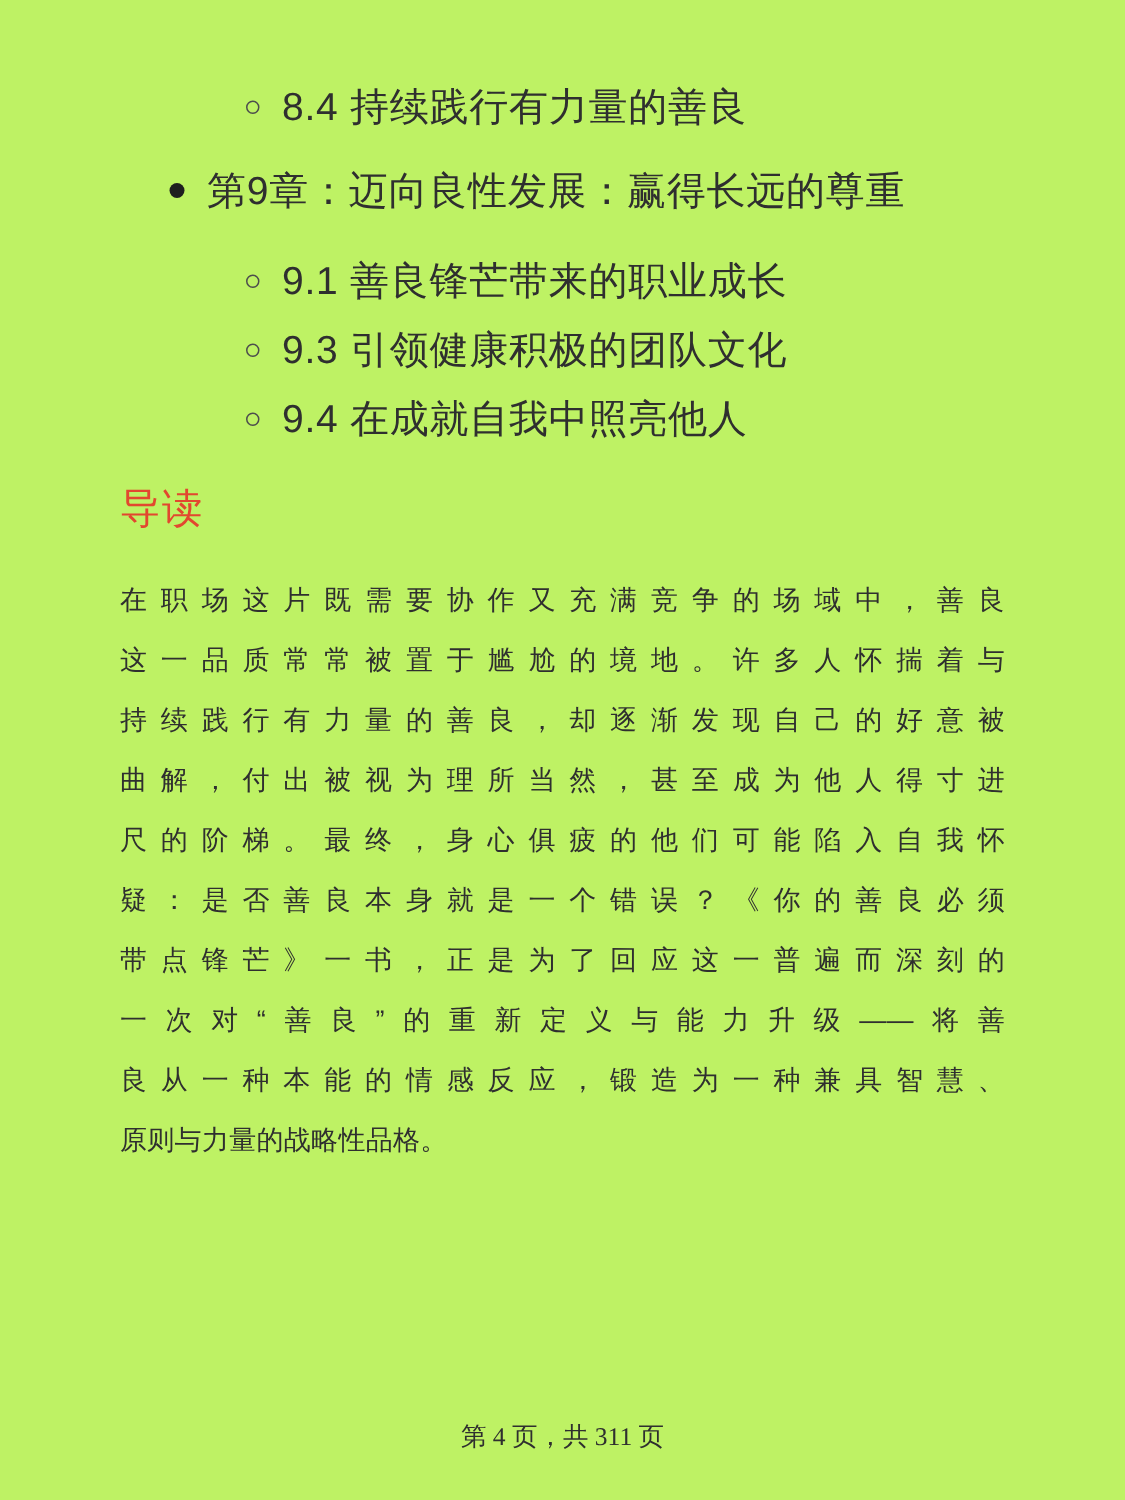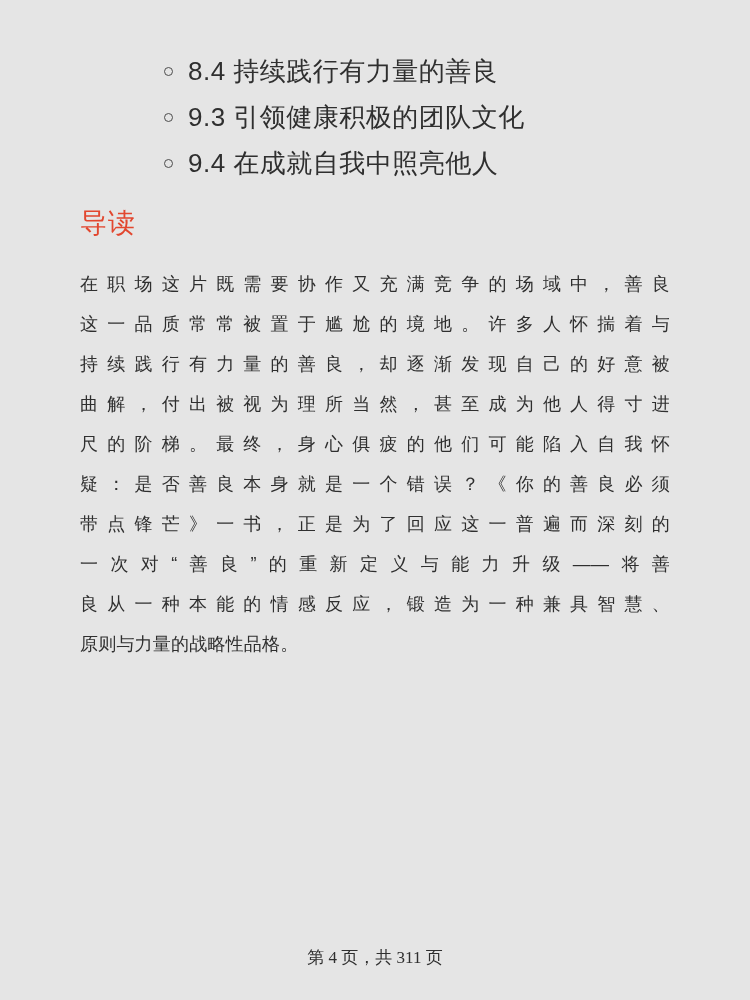--- a/index.html
+++ b/index.html
@@ -11,21 +11,21 @@
     width: 750px;
     height: 1000px;
     font-family: "Liberation Sans", "DejaVu Sans", sans-serif;
   }
   .doc {
     position: relative;
     width: 750px;
     height: 1000px;
     overflow: hidden;
     color: #2f2f2f;
-    background: #e5e5e5;
+    background: #bef264;
   }
   
   ul.toc {
     list-style: none;
     margin: 0;
     padding: 56px 80px 0 80px;
   }
   ul.toc li {
     position: relative;
     font-size: 26px;
@@ -88,20 +88,22 @@
     color: #2f2f2f;
   }
 </style>
 </head>
 <body>
 
 <div class="doc">
 
   <ul class="toc">
       <li class="l2"><span class="bullet"></span><span>8.4 持续践行有力量的善良</span></li>
+      <li class="l1"><span class="bullet"></span><span>第9章：迈向良性发展：赢得长远的尊重</span></li>
+      <li class="l2"><span class="bullet"></span><span>9.1 善良锋芒带来的职业成长</span></li>
       <li class="l2"><span class="bullet"></span><span>9.3 引领健康积极的团队文化</span></li>
       <li class="l2"><span class="bullet"></span><span>9.4 在成就自我中照亮他人</span></li>
     </ul>
 
   <h2 class="intro-heading" style="color: rgb(226, 71, 47);">导读</h2>
 
   <div class="para">
       <div class="pline">在职场这片既需要协作又充满竞争的场域中，善良</div>
       <div class="pline">这一品质常常被置于尴尬的境地。许多人怀揣着与</div>
       <div class="pline">持续践行有力量的善良，却逐渐发现自己的好意被</div>

